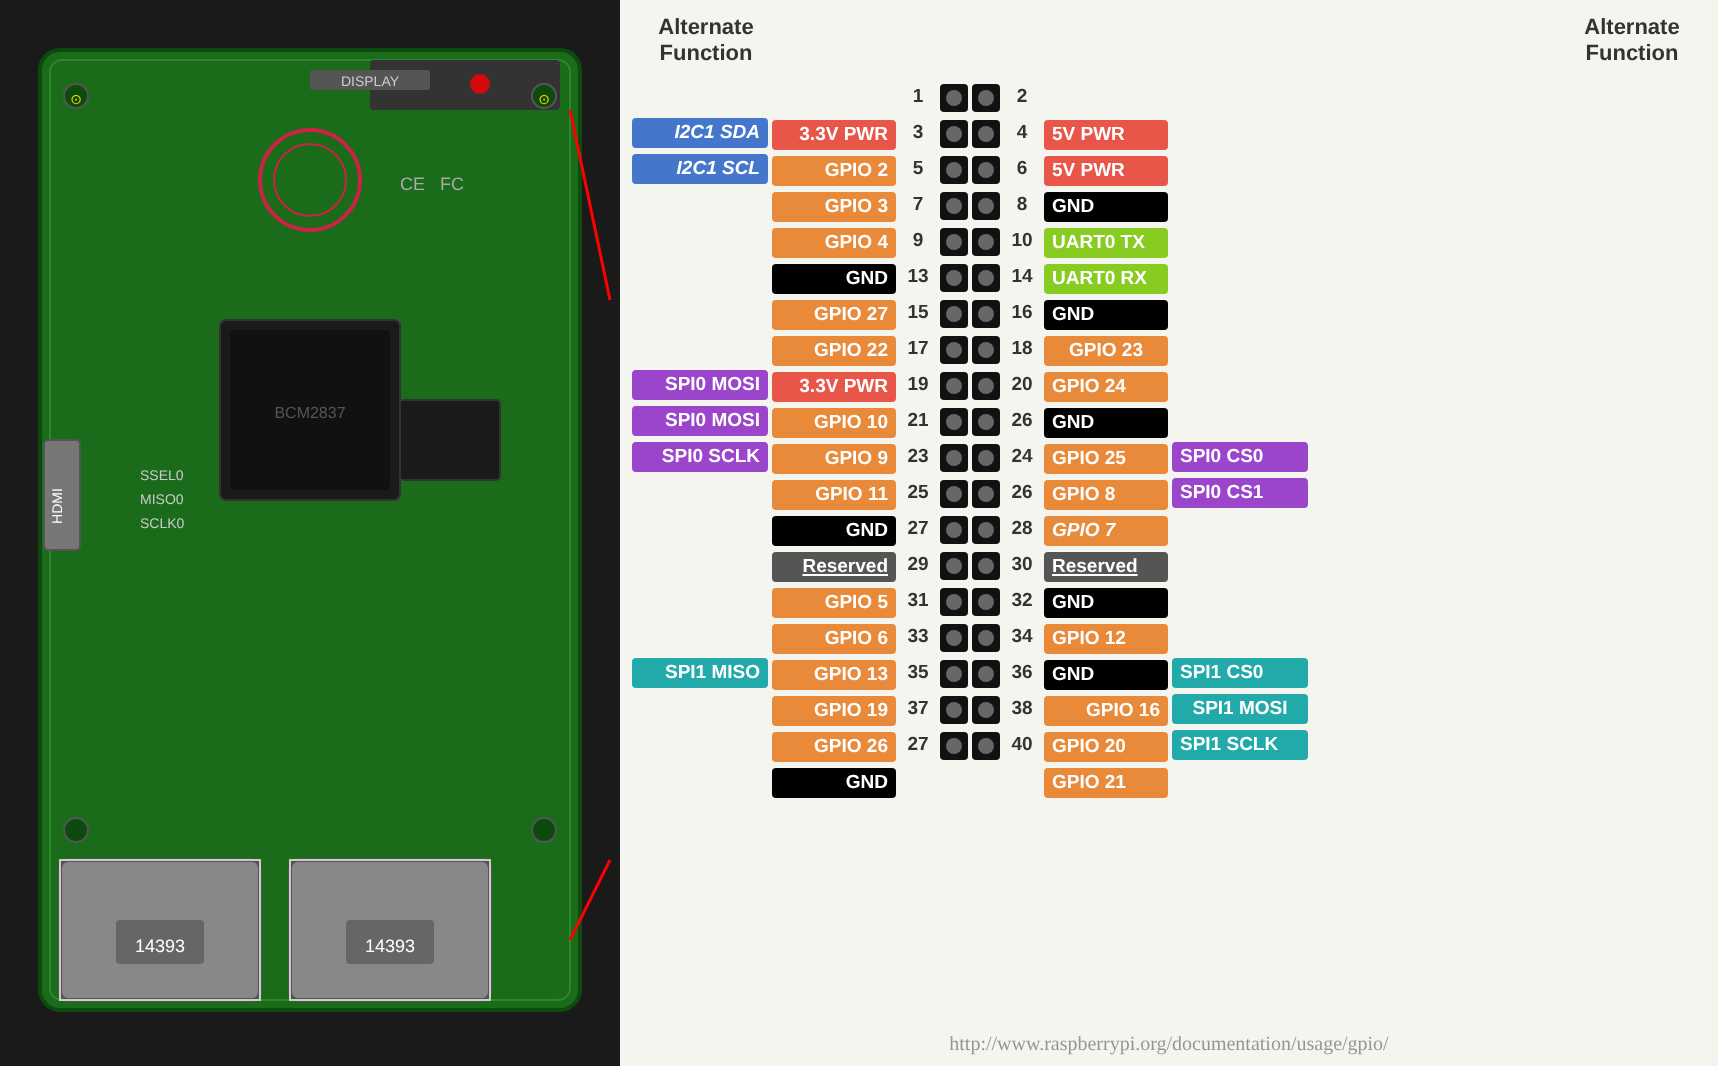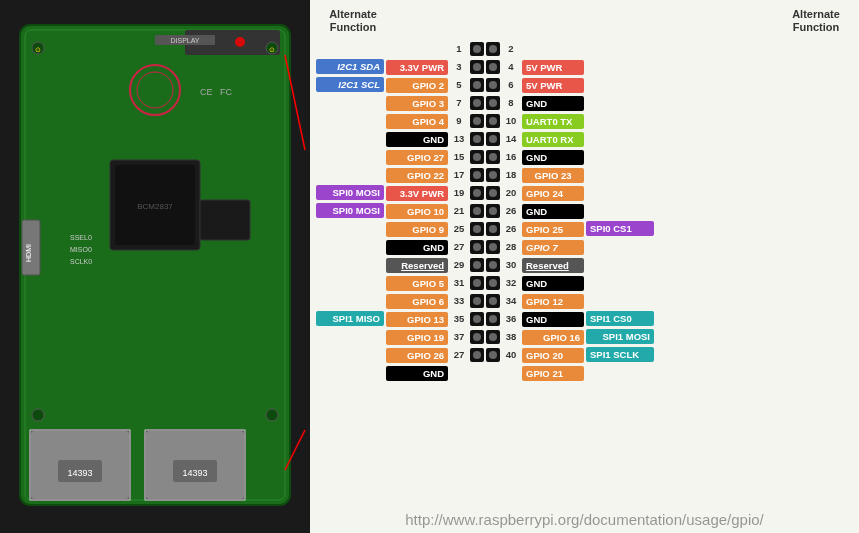--- a/index.html
+++ b/index.html
@@ -124,23 +124,24 @@
       height: 8px;
       background: #666;
       border-radius: 50%;
     }
 
     .watermark {
       position: absolute;
       bottom: 5px;
       left: 50%;
       transform: translateX(-50%);
-      font-size: 15px;
+      font-size: 10px;
       color: rgba(0,0,0,0.4);
       white-space: nowrap;
+      font-family: Liberation Serif, serif;
     }
   </style>
 </head>
 <body>
 
 <div class="main-container">
 
   <div class="board-section">
     <svg width="310" height="533" viewBox="0 0 310 533">
 
@@ -340,20 +341,34 @@
             <div class="conn-pin-inner"></div>
           </div>
           <div class="conn-pin">
             <div class="conn-pin-inner"></div>
           </div>
           <div class="pin-num">26</div>
           <div class="pin-label c-orange" style="text-align: left;">GPIO 25</div>
           <div class="alt-func empty" style="text-align: left;"></div>
         </div>
         <div class="pin-row">
+          <div class="alt-func c-purple">SPI0 SCLK</div>
+          <div class="pin-label c-orange">GPIO 11</div>
+          <div class="pin-num">23</div>
+          <div class="conn-pin">
+            <div class="conn-pin-inner"></div>
+          </div>
+          <div class="conn-pin">
+            <div class="conn-pin-inner"></div>
+          </div>
+          <div class="pin-num">24</div>
+          <div class="pin-label c-orange" style="text-align: left;">GPIO 8</div>
+          <div class="alt-func c-purple" style="text-align: left;">SPI0 CS0</div>
+        </div>
+        <div class="pin-row">
           <div class="alt-func empty"></div>
           <div class="pin-label c-black">GND</div>
           <div class="pin-num">25</div>
           <div class="conn-pin">
             <div class="conn-pin-inner"></div>
           </div>
           <div class="conn-pin">
             <div class="conn-pin-inner"></div>
           </div>
           <div class="pin-num">26</div>
@@ -435,21 +450,21 @@
           <div class="pin-label c-orange">GPIO 26</div>
           <div class="pin-num">37</div>
           <div class="conn-pin">
             <div class="conn-pin-inner"></div>
           </div>
           <div class="conn-pin">
             <div class="conn-pin-inner"></div>
           </div>
           <div class="pin-num">38</div>
           <div class="pin-label c-orange" style="text-align: left;">GPIO 20</div>
-          <div class="alt-func c-teal" style="text-align: right;">SPI1 MOSI</div>
+          <div class="alt-func c-teal" style="text-align: center;">SPI1 MOSI</div>
         </div>
         <div class="pin-row">
           <div class="alt-func empty"></div>
           <div class="pin-label c-black">GND</div>
           <div class="pin-num">27</div>
           <div class="conn-pin">
             <div class="conn-pin-inner"></div>
           </div>
           <div class="conn-pin">
             <div class="conn-pin-inner"></div>

